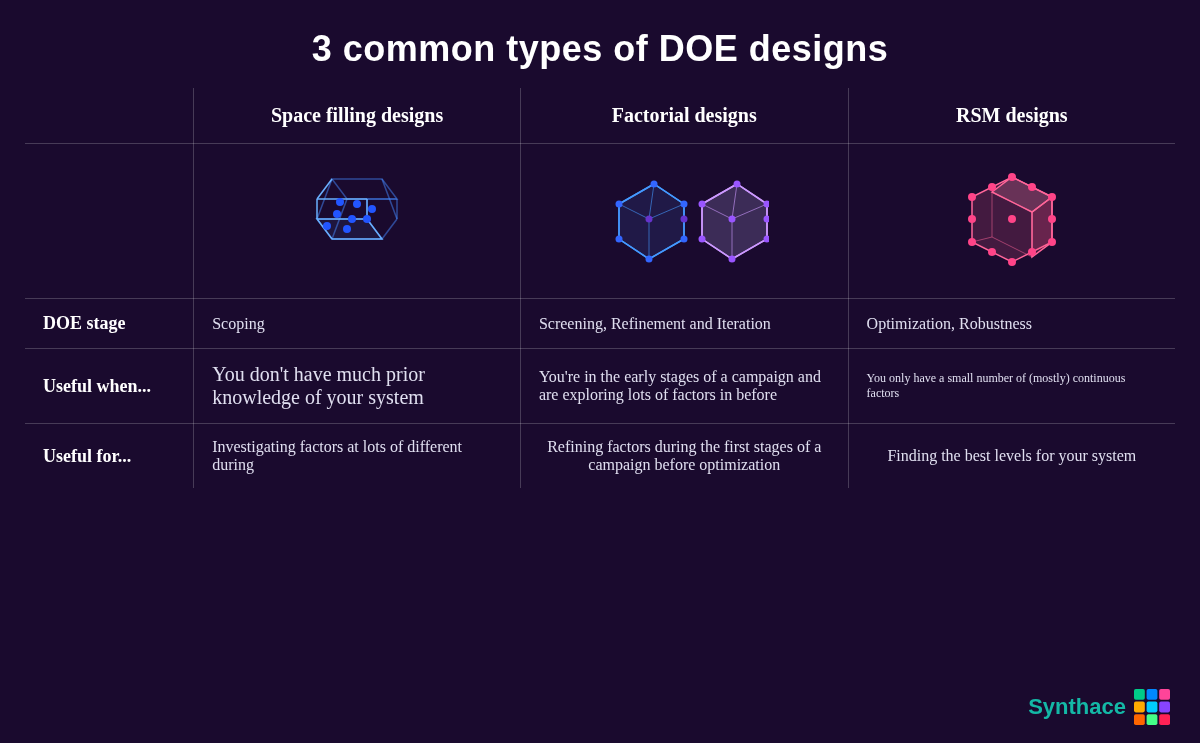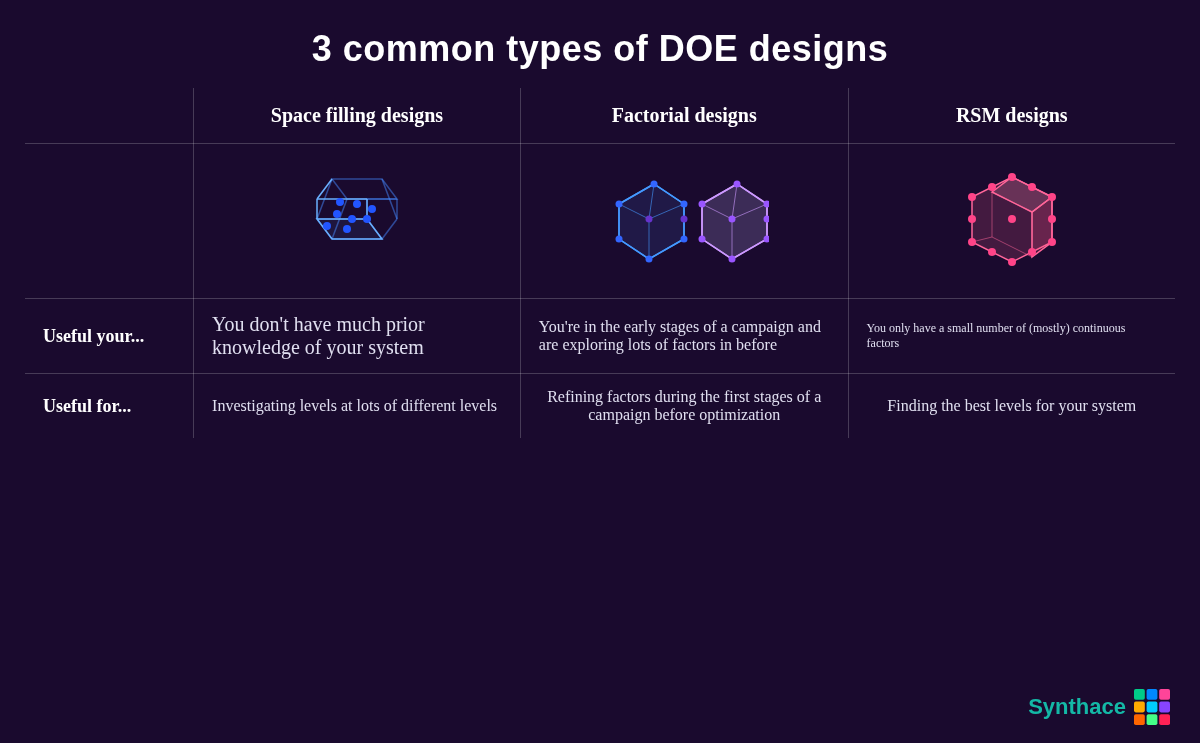--- a/index.html
+++ b/index.html
@@ -252,31 +252,37 @@
 
               <circle cx="70" cy="80" r="4" fill="#ff4488"></circle>
               <circle cx="30" cy="80" r="4" fill="#ff4488"></circle>
 
               <circle cx="50" cy="47" r="4" fill="#ff4488"></circle>
             </g>
           </svg>
         </td>
       </tr>
 
-
-      <tr>
-        <td class="col-label stage-label">Useful your...</td>
+      <tr>
+        <td class="col-label stage-label">DOE stage</td>
+        <td style="font-size:16px;">Scoping</td>
+        <td style="font-size:16px;">Screening, Refinement and Iteration</td>
+        <td style="font-size:16px;">Optimization, Robustness</td>
+      </tr>
+
+      <tr>
+        <td class="col-label stage-label">Useful when...</td>
         <td style="font-size:20px;">You don't have much prior knowledge of your system</td>
         <td style="font-size:16px;">You're in the early stages of a campaign and are exploring lots of factors in before</td>
         <td style="font-size:12px;">You only have a small number of (mostly) continuous factors</td>
       </tr>
 
       <tr>
         <td class="col-label stage-label">Useful for...</td>
-        <td style="font-size:16px;">Investigating levels at lots of different levels</td>
+        <td style="font-size:16px;">Investigating factors at lots of different during</td>
         <td style="font-size:16px;text-align:center;">Refining factors during the first stages of a campaign before optimization</td>
         <td style="font-size:16px;text-align:center;">Finding the best levels for your system</td>
       </tr>
     </tbody>
   </table>
 </div>
 
 <div class="brand-footer">
   <span class="brand-name">Synthace</span>
   <svg class="synthace-logo" viewBox="0 0 40 40" xmlns="http://www.w3.org/2000/svg">

